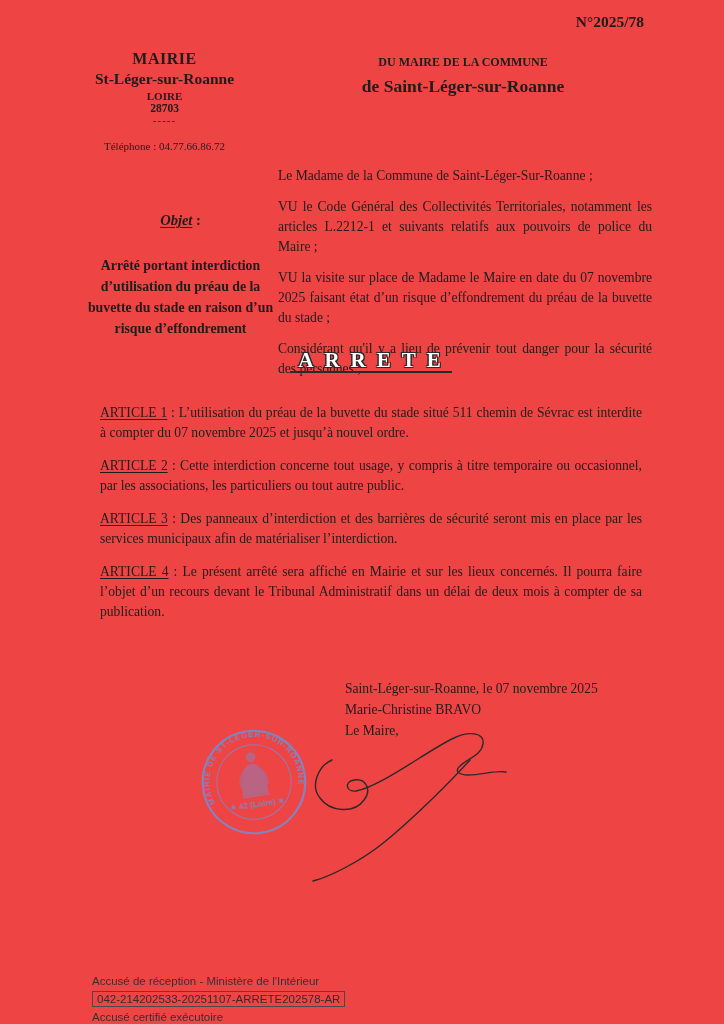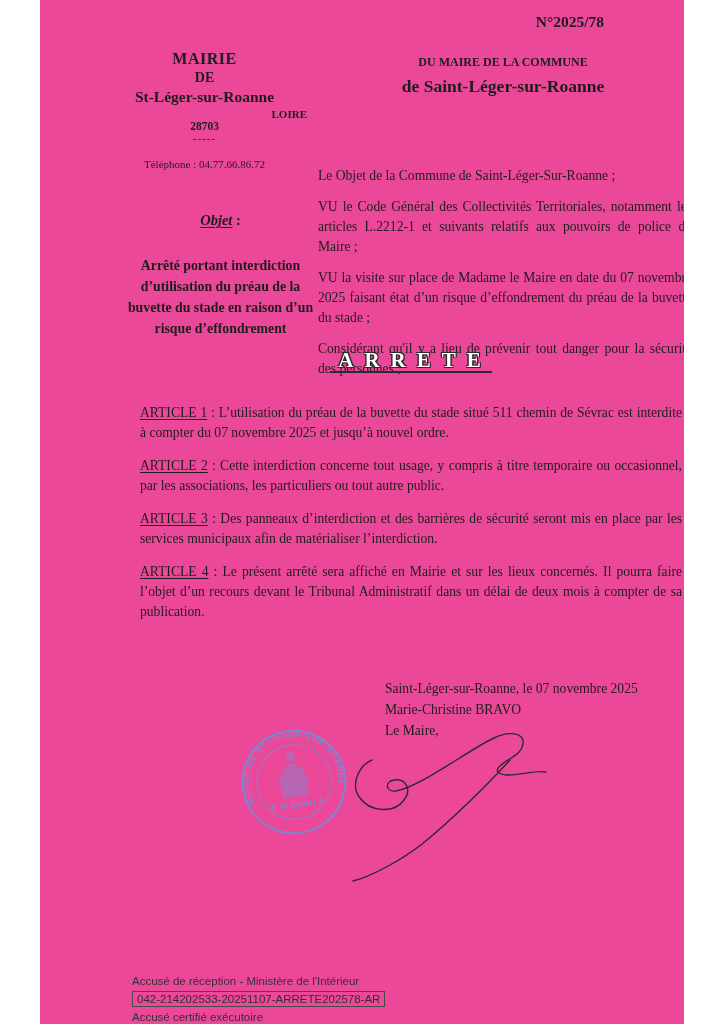--- a/index.html
+++ b/index.html
@@ -1,38 +1,38 @@
 <!DOCTYPE html>
 <html><head>
 <meta charset="utf-8">
 <style>
   * { margin:0; padding:0; box-sizing:border-box; }
   html,body { background:#ffffff; }
   .page {
     position:relative;
-    width:644px; height:1024px;
+    width:724px; height:1024px;
     margin:0 auto;
-    background:#ec4899;
+    background:#ef4444;
     font-family:"Liberation Serif","DejaVu Serif",serif;
     color:#1d1d1d;
     overflow:hidden;
   }
   .doc-number {
     position:absolute; top:13px; right:80px;
     font-weight:bold; font-size:15.5px;
   }
   
   .letterhead {
     position:absolute; left:62px; top:50px; width:205px;
     text-align:center; font-weight:bold;
   }
   .lh-1 { font-size:16px; letter-spacing:.5px; }
   .lh-2 { font-size:14px; margin-top:2px; }
   .lh-3 { font-size:15.5px; margin-top:2px; }
-  .lh-4 { font-size:11px; margin-top:2px;text-align:right; }
+  .lh-4 { font-size:11px; margin-top:2px; }
   .lh-5 { font-size:11.5px; }
   .lh-sep { font-size:11px; font-weight:normal; letter-spacing:1px; }
   .lh-phone { font-size:11px; font-weight:normal; margin-top:14px; }
   
   .main-title {
     position:absolute; left:272px; top:50px; width:382px;
     text-align:center; font-weight:bold; line-height:24px;
   }
   .mt-1 { font-size:18.5px; letter-spacing:.5px; }
   .mt-2 { font-size:12px; }
@@ -102,40 +102,39 @@
 </style>
 </head>
 <body>
 
 <div class="page">
 
   <div class="doc-number">N°2025/78</div>
 
   <div class="letterhead">
     <div class="lh-1">MAIRIE</div>
-    <div class="lh-2">DE</div>
     <div class="lh-3">St-Léger-sur-Roanne</div>
     <div class="lh-4">LOIRE</div>
     <div class="lh-5">28703</div>
     <div class="lh-sep">-----</div>
     <div class="lh-phone">Téléphone : 04.77.66.86.72</div>
   </div>
 
   <div class="main-title">
     <div class="mt-2">DU MAIRE DE LA COMMUNE</div>
     <div class="mt-3">de Saint-Léger-sur-Roanne</div>
   </div>
 
   <div class="objet">
     <div class="objet-label"><span class="u">Objet</span><span> :</span></div>
     <div class="objet-text">Arrêté portant interdiction d’utilisation du préau de la buvette du stade en raison d’un risque d’effondrement</div>
   </div>
 
   <div class="preamble">
-    <p>Le Objet de la Commune de Saint-Léger-Sur-Roanne ;</p>
+    <p>Le Madame de la Commune de Saint-Léger-Sur-Roanne ;</p>
     <p class="just">VU le Code Général des Collectivités Territoriales, notamment les articles L.2212-1 et suivants relatifs aux pouvoirs de police du Maire ;</p>
     <p class="just">VU la visite sur place de Madame le Maire en date du 07 novembre 2025 faisant état d’un risque d’effondrement du préau de la buvette du stade ;</p>
     <p class="just">Considérant qu'il y a lieu de prévenir tout danger pour la sécurité des personnes ;</p>
   </div>
 
   <div class="deliberation">
     <div class="arrete-heading-wrap">
       <span class="arrete-heading">ARRETE</span>
     </div>
     <p class="article"><span class="article-label">ARTICLE 1</span><span> : L’utilisation du préau de la buvette du stade situé 511 chemin de Sévrac est interdite à compter du 07 novembre 2025 et jusqu’à nouvel ordre.</span></p>

